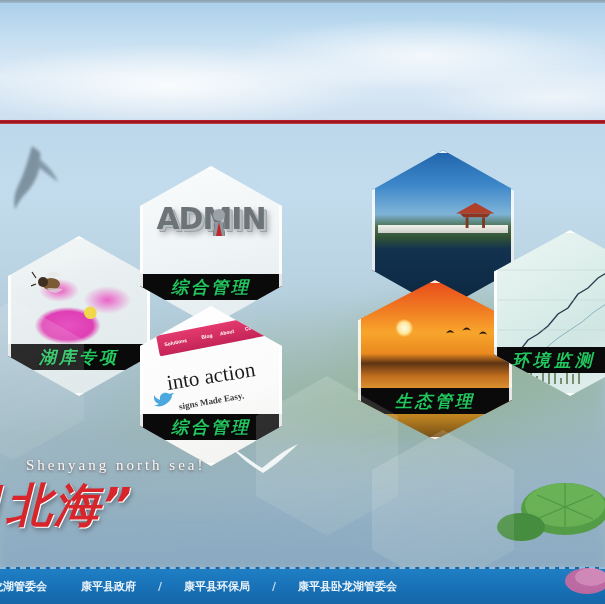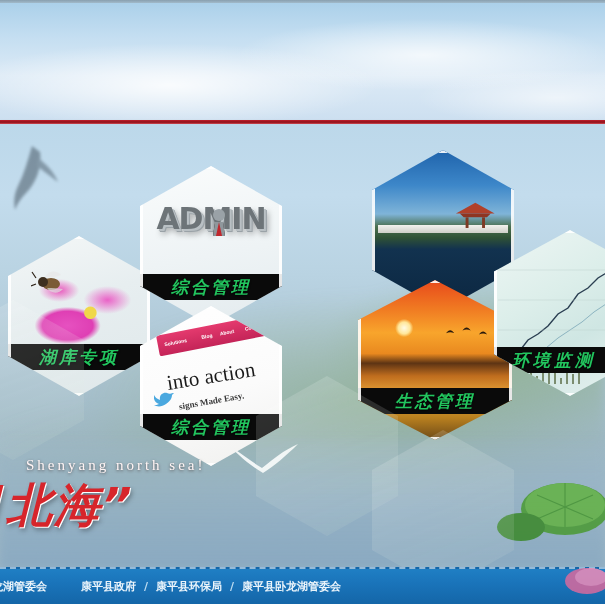--- a/index.html
+++ b/index.html
@@ -203,21 +203,21 @@
     background:linear-gradient(180deg,#1f7fc4 0%,#1a74ba 40%,#1466a8 100%);
     border-top:2px dashed rgba(255,255,255,.55);
     display:flex;align-items:center;
   }
   .footer .owner{
     margin-left:-52px;
     font-family:"DejaVu Sans","Liberation Sans",sans-serif;
     font-size:11px;color:#eaf4fb;white-space:nowrap;font-weight:bold;
   }
   .footer .links{
-    margin-left:34px;display:flex;align-items:center;gap:8px;
+    margin-left:34px;display:flex;align-items:center;gap:22px;
     font-family:"DejaVu Sans","Liberation Sans",sans-serif;
     font-size:11px;color:#eaf4fb;white-space:nowrap;font-weight:bold;
   }
   .footer .links a{color:#eaf4fb;text-decoration:none;}
   .footer .sep{color:#bcdcf1;}
   .footer .lotus-r{position:absolute;right:0;top:-6px;width:58px;height:40px;opacity:.85;}
 </style>
 </head>
 <body>
 

